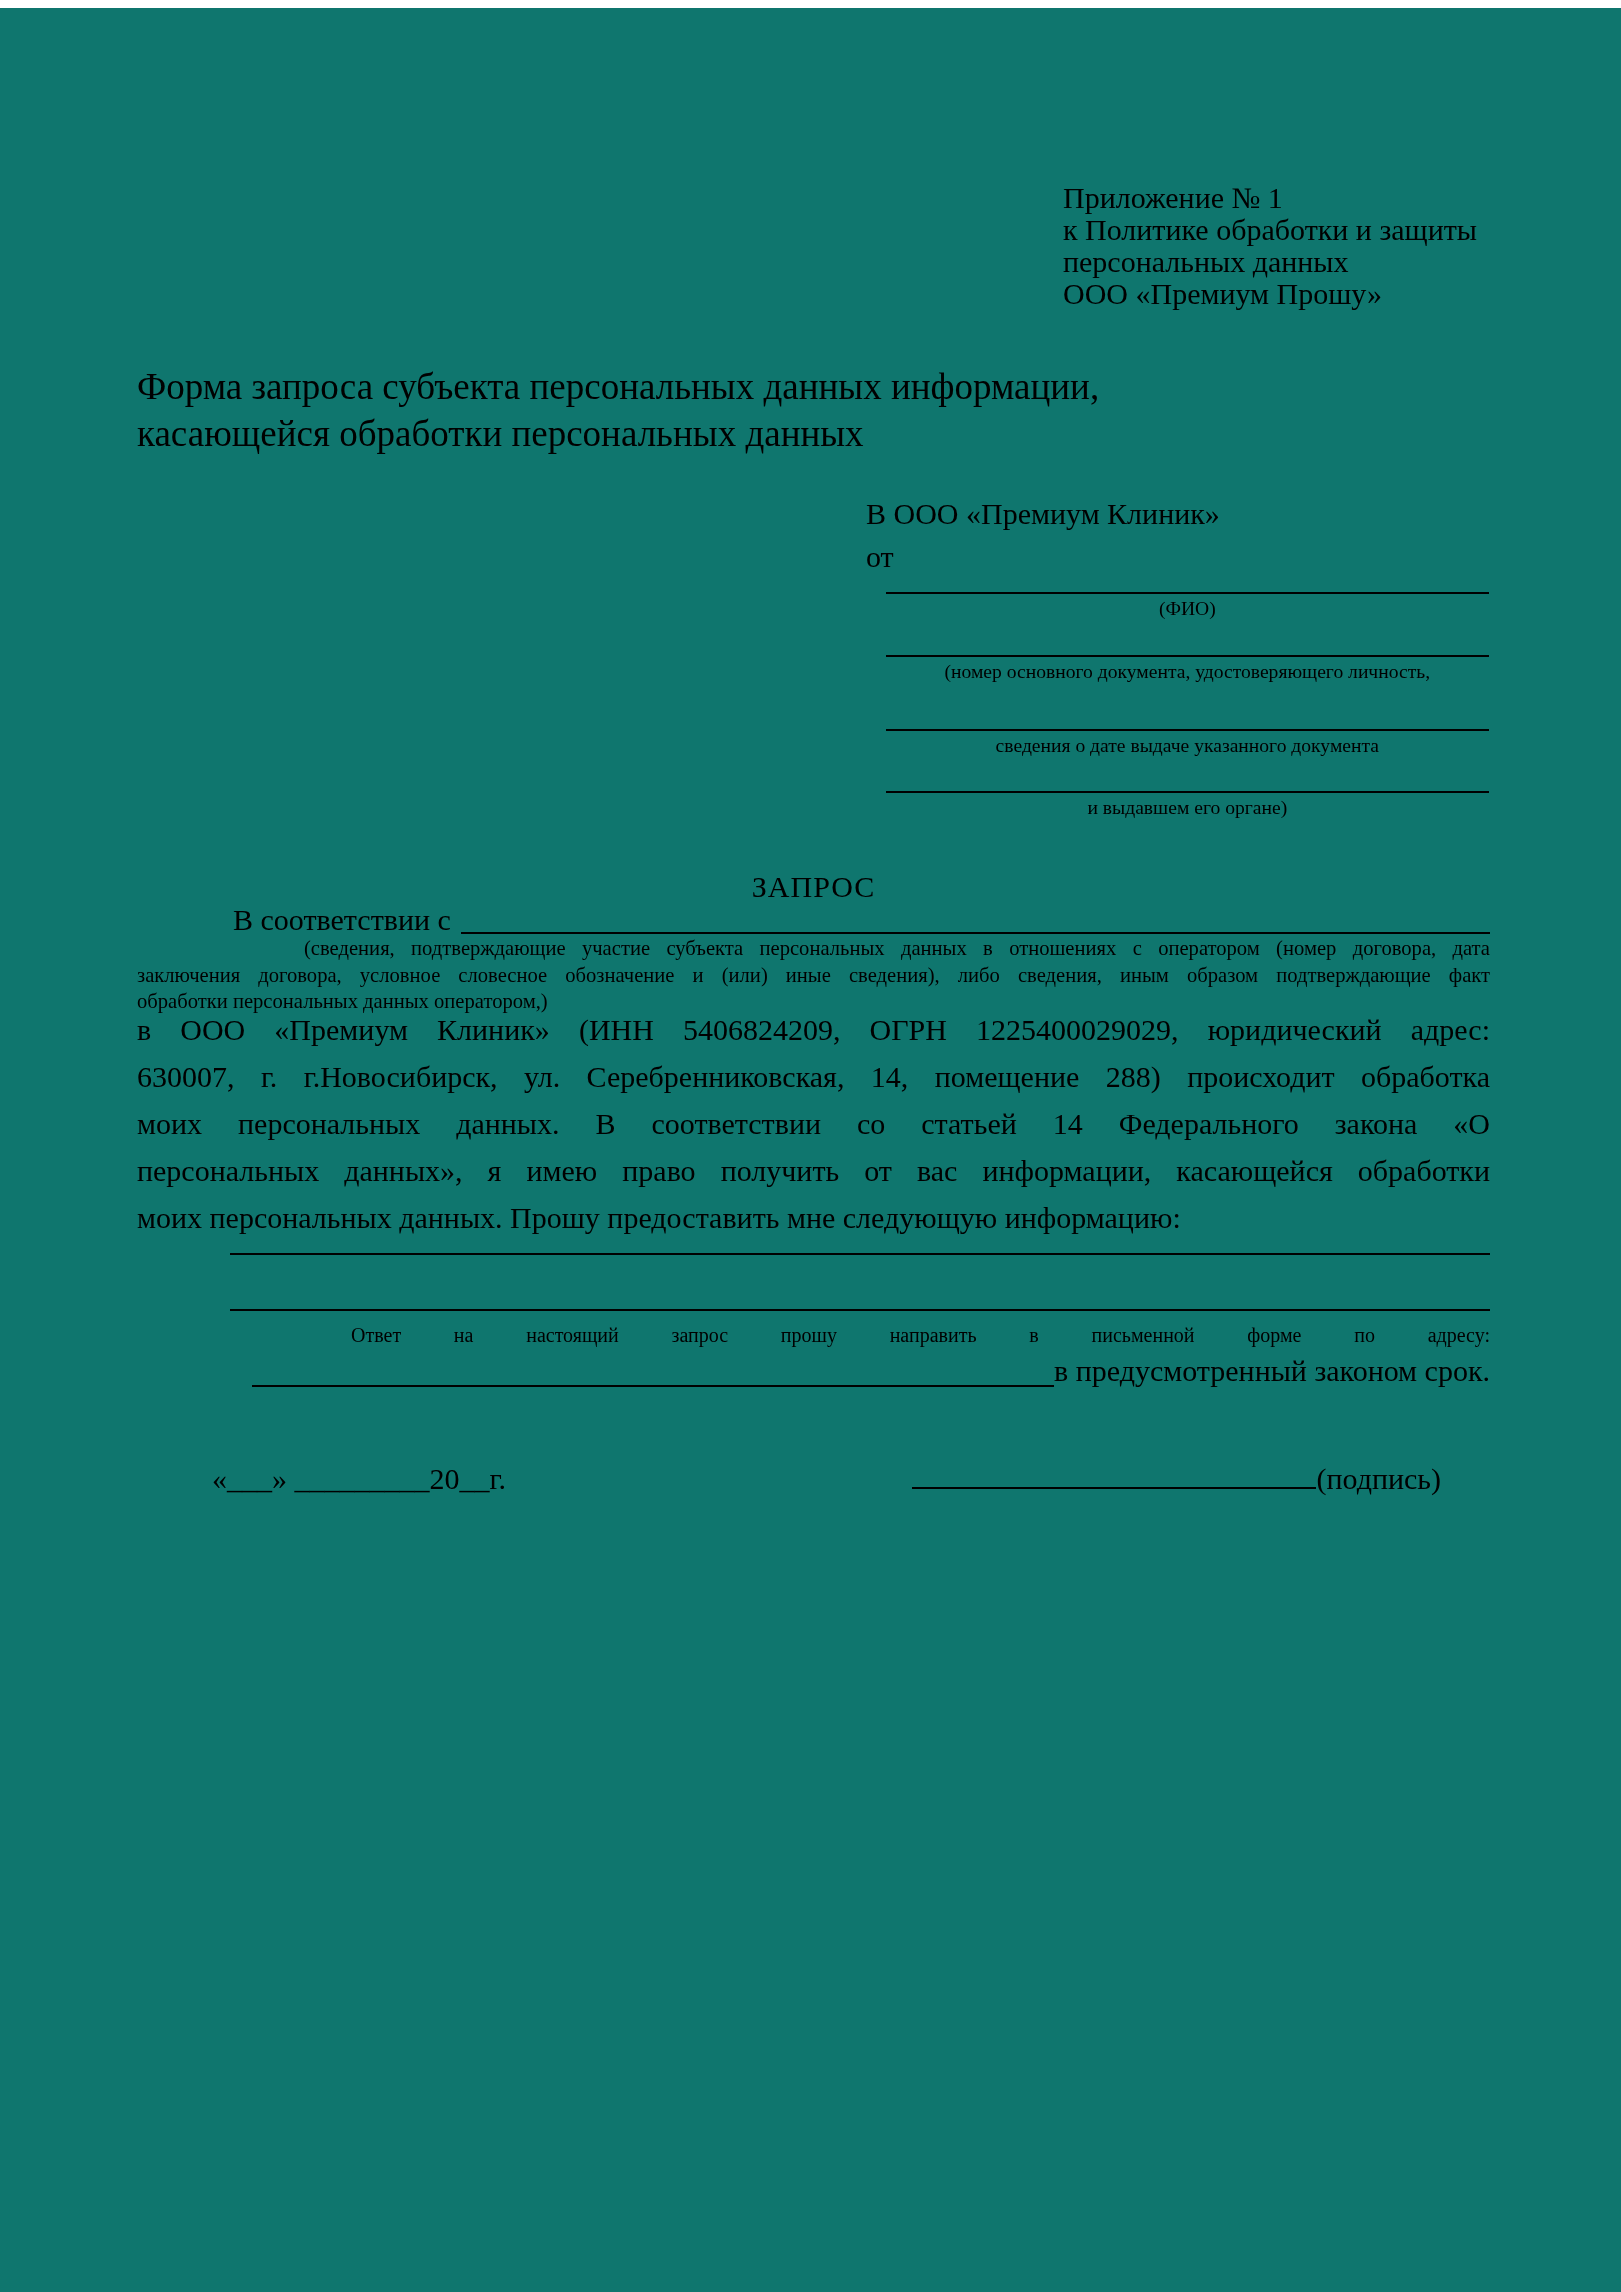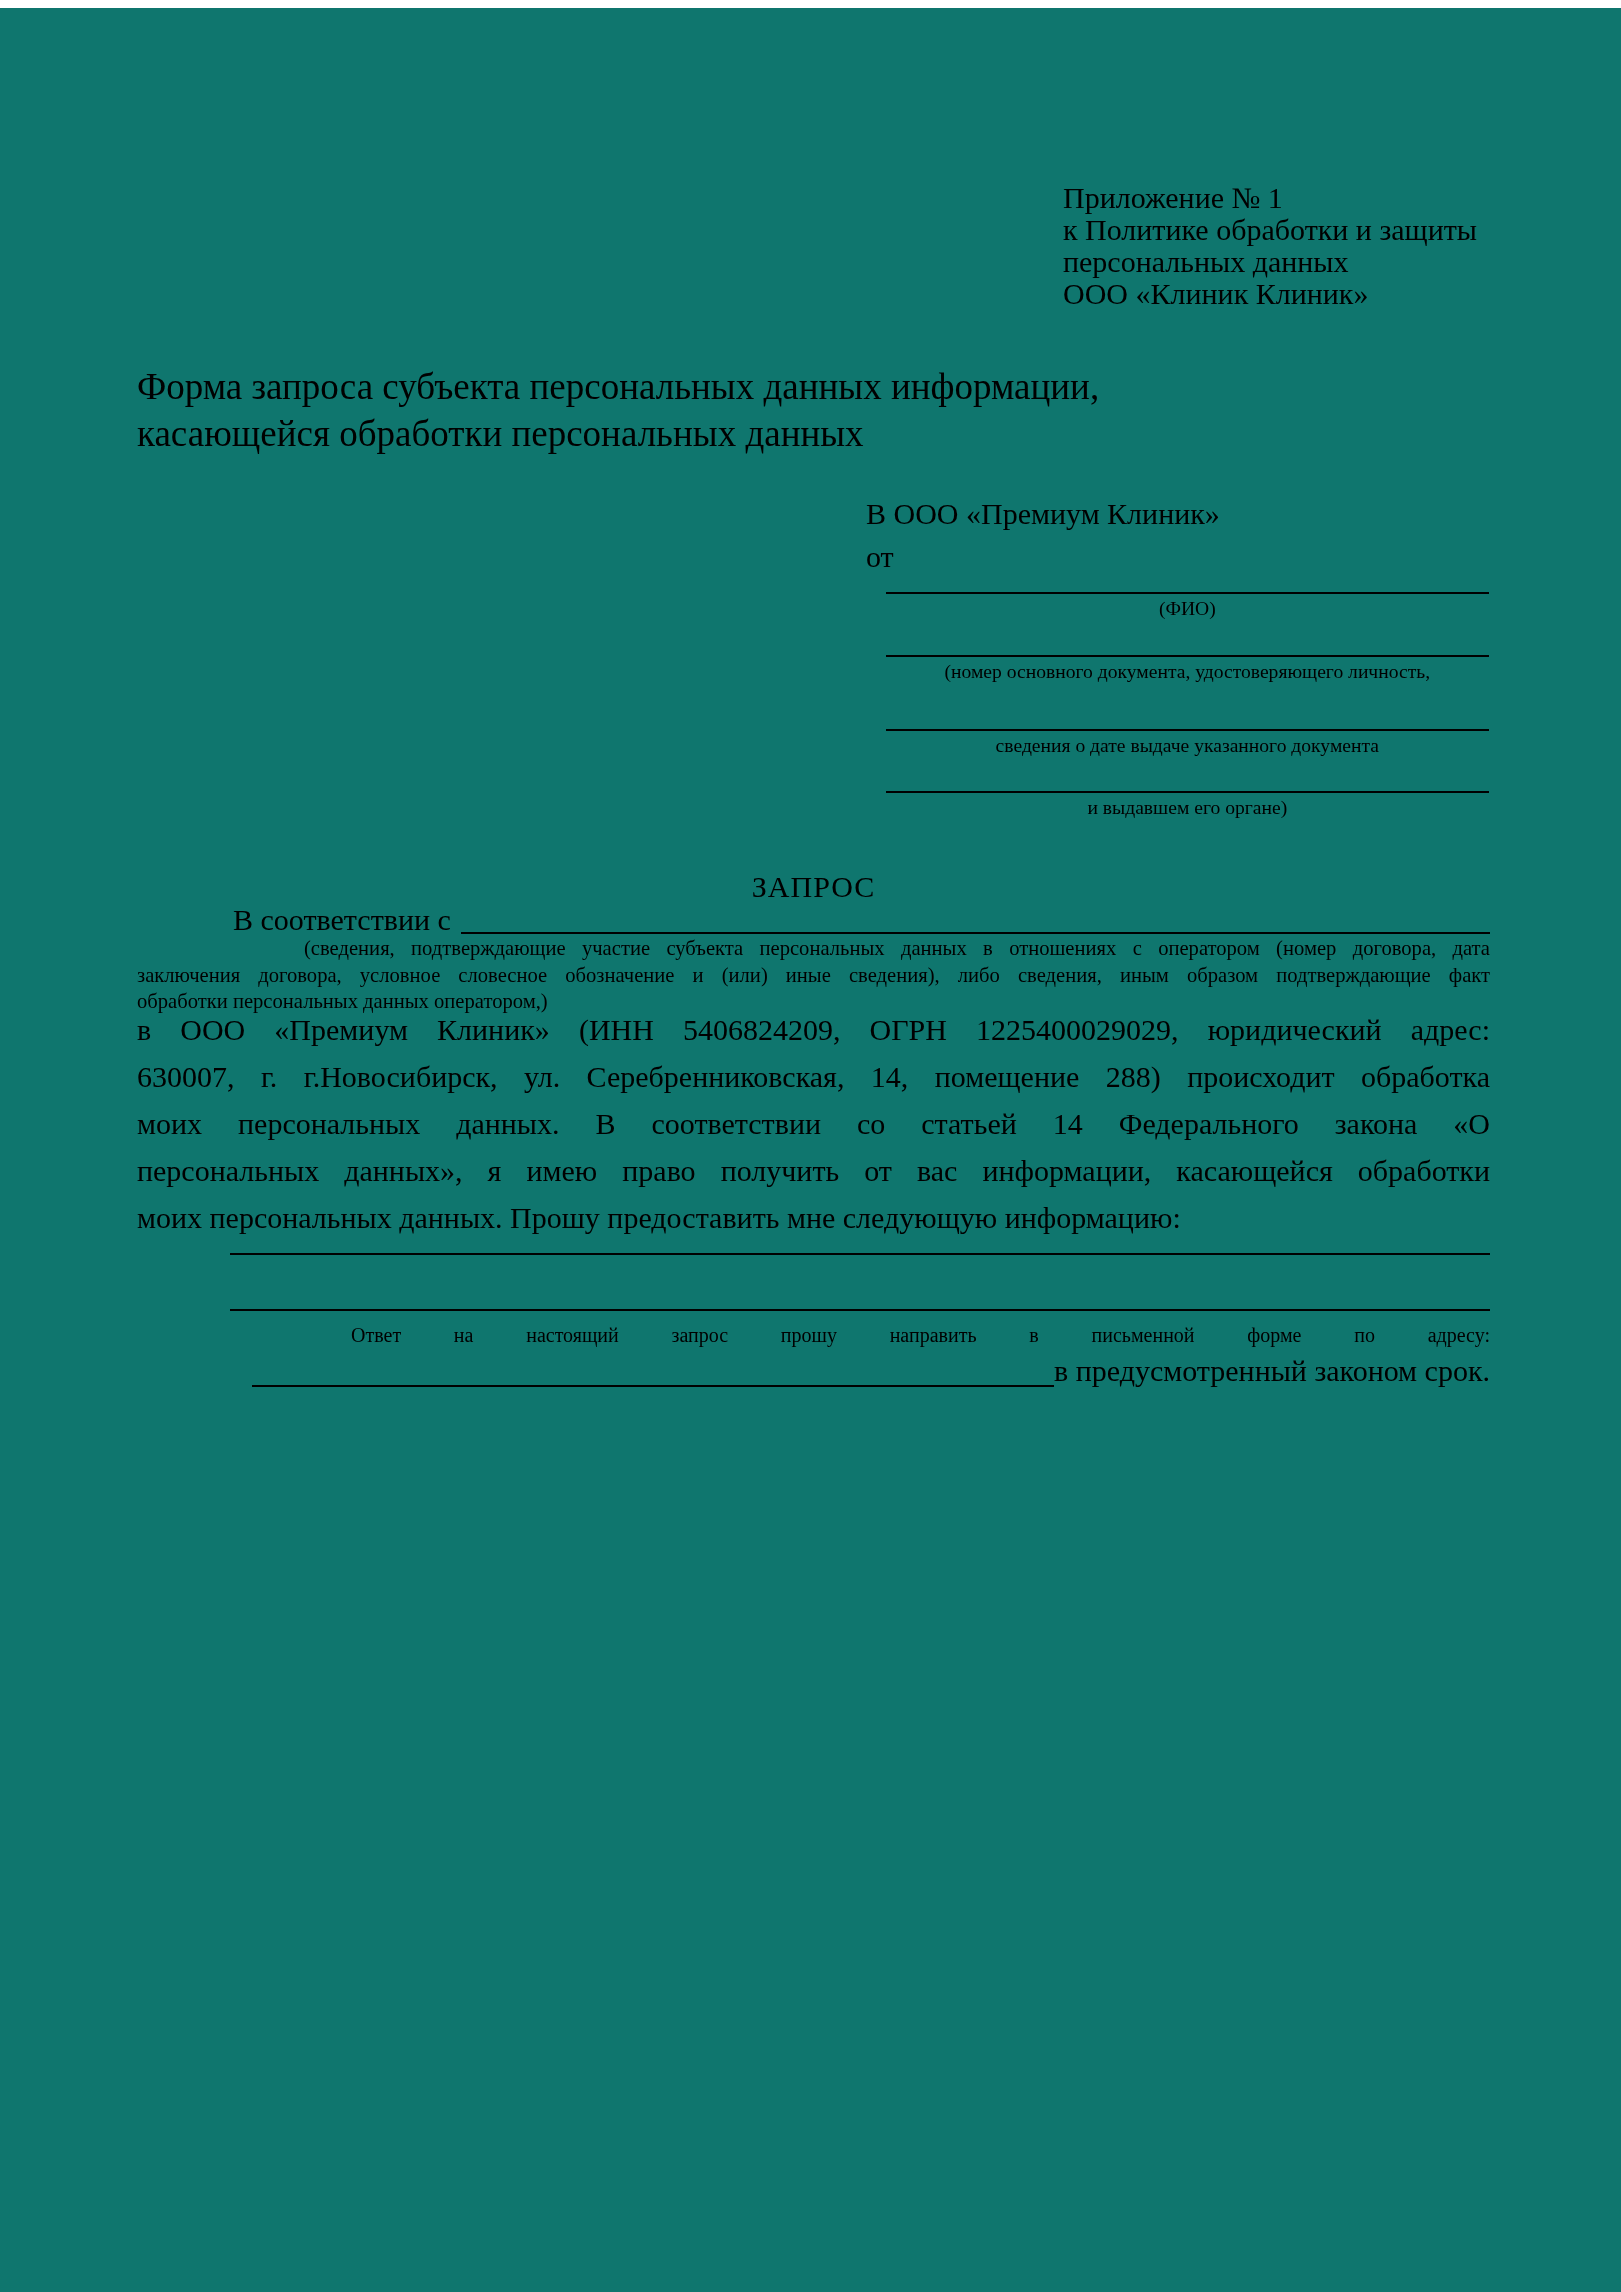--- a/index.html
+++ b/index.html
@@ -64,21 +64,21 @@
 </head>
 <body>
 
 <div class="page">
   <div class="content">
 
     <div class="appendix">
       <div>Приложение № 1</div>
       <div>к Политике обработки и защиты</div>
       <div>персональных данных</div>
-      <div>ООО «Клиник Клиник»</div>
+      <div>ООО «Премиум Прошу»</div>
     </div>
 
     <div class="doc-title">
       <div>Форма запроса субъекта персональных данных информации,</div>
       <div>касающейся обработки персональных данных</div>
     </div>
 
     <div class="addressee">
       <div class="addr-to">В ООО «Премиум Клиник»</div>
       <div class="addr-from">от</div>
@@ -120,16 +120,22 @@
     <div class="blank-rule b1"></div>
     <div class="blank-rule b2"></div>
 
     <div class="reply">Ответ на настоящий запрос прошу направить в письменной форме по адресу:</div>
 
     <div class="reply2">
       <span class="reply2-fill"></span>
       <span class="reply2-text">в предусмотренный законом срок.</span>
     </div>
 
+    <div class="footer-row">
+      <span class="date-part">«___» _________20__г.</span>
+      <span class="footer-spacer"></span>
+      <span class="sig-line"></span>
+      <span class="sig-caption">(подпись)</span>
+    </div>
 
   </div>
 </div>
 
 
 </body></html>

